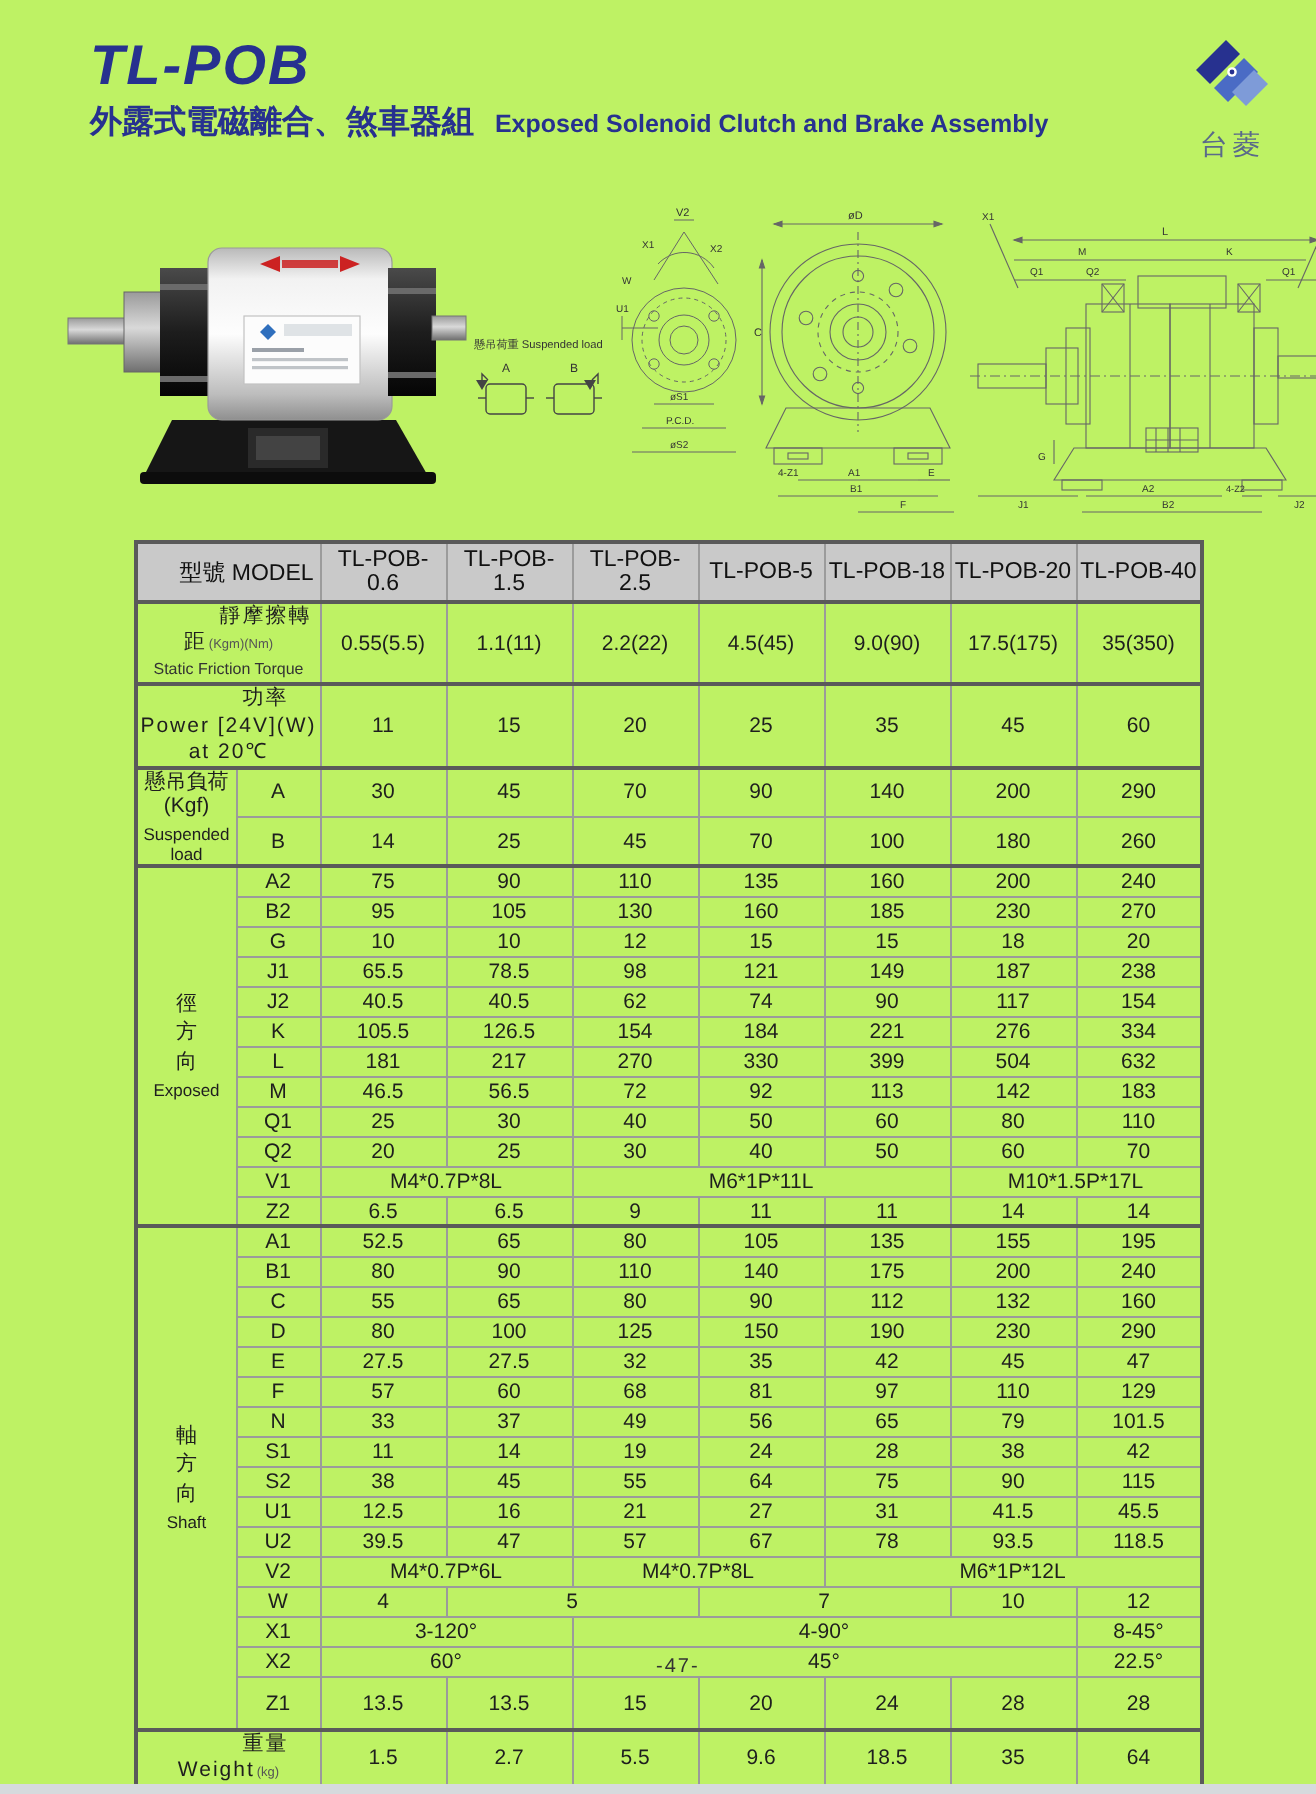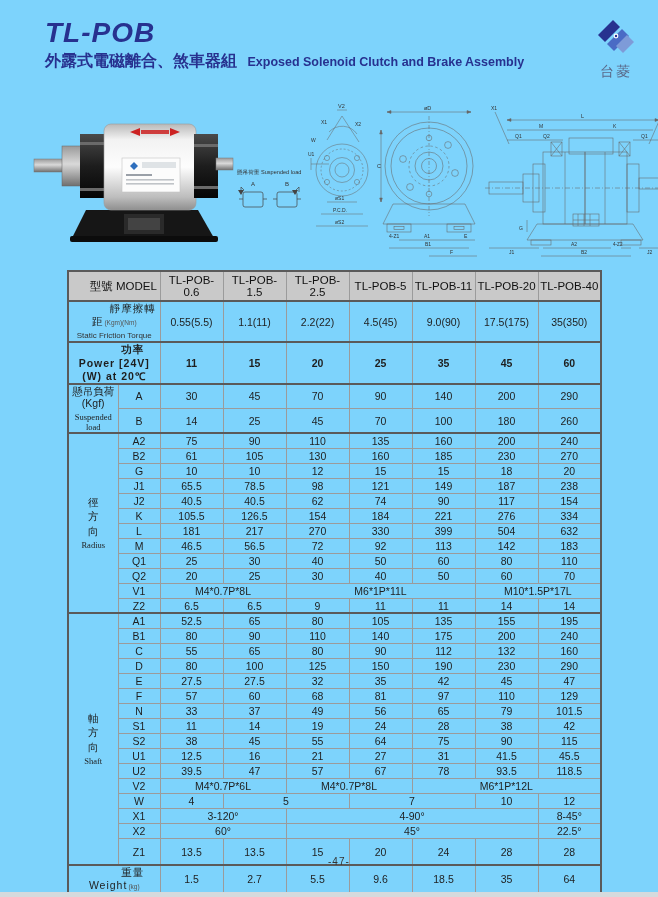--- a/index.html
+++ b/index.html
@@ -1,16 +1,16 @@
 <!DOCTYPE html>
 <html><head>
 <meta charset="utf-8">
 <style>
   html,body{margin:0;padding:0;background:#fff;}
-  .page{position:relative;width:658px;height:897px;background:#7dd3fc;overflow:hidden;
+  .page{position:relative;width:658px;height:897px;background:#bef264;overflow:hidden;
         font-family:"Liberation Sans",sans-serif;color:#222;}
   
   .doc-header{position:absolute;top:18px;left:45px;}
   .doc-title{font-size:28px;font-weight:bold;font-style:italic;color:#27318f;letter-spacing:1px;line-height:1.05;}
   .doc-sub{margin-top:4px;white-space:nowrap;}
   .doc-sub .zh{font-size:16px;font-weight:bold;color:#27318f;}
   .doc-sub .en{font-size:12.5px;font-weight:bold;color:#27318f;margin-left:6px;}
   .logo{position:absolute;top:16px;left:588px;width:56px;text-align:center;}
   .logo .logo-txt{font-size:14px;color:#5a6a8a;margin-top:1px;letter-spacing:2px;}
   
@@ -22,25 +22,25 @@
   table.spec td{border:1px solid #9b9b9b;text-align:center;vertical-align:middle;
                 font-size:10.5px;color:#1e1e1e;padding:0 1px;overflow:hidden;}
   table.spec tr.hdr td{background:#c9c9c9;height:28px;font-size:11.5px;color:#111;}
   table.spec td.model-h{font-size:13px;padding-left:19px;}
   table.spec tr.sec-top td{border-top:2px solid #5a5a5a;}
   td.lbl{font-size:9px;text-align:center;color:#333;line-height:1.25;}
   td.lbl .lz{letter-spacing:1px;padding-left:37px;}
   td.lbl .lu{font-size:6.5px;color:#555;margin-left:1px;}
   td.lbl .le{font-size:8px;color:#333;}
   td.glbl{font-size:9px;color:#333;line-height:1.2;}
-  td.glbl .ve{font-size:8.5px;margin-top:2px;font-family:Liberation Serif, serif;}
+  td.glbl .ve{font-size:8.5px;margin-top:2px;}
   td.glbl.vert div{line-height:1.35;}
   td.rkey{font-size:10.5px;}
   
-  .pageno{position:absolute;left:328px;top:856px;font-size:10px;color:#333;letter-spacing:1px;}
+  .pageno{position:absolute;left:328px;top:828px;font-size:10px;color:#333;letter-spacing:1px;}
   .note{position:absolute;left:392px;top:851px;width:262px;}
   .note .nzh{font-size:8px;font-weight:bold;color:#333;white-space:nowrap;}
   .note .nen{font-size:6.3px;color:#444;white-space:nowrap;}
   .bottom-bar{position:absolute;left:0;bottom:0;width:658px;height:5px;background:#d6dadd;}
   svg text{font-family:"Liberation Sans",sans-serif;}
 </style>
 </head>
 <body>
 
 <div class="page">
@@ -278,35 +278,35 @@
         <col style="width:63px">
         <col style="width:63px">
     </colgroup>
     <tbody id="spec-body">
         <tr class="hdr" style="height: 28px;">
           <td colspan="2" class="model-h">型號 MODEL</td>
           <td>TL-POB-0.6</td>
           <td>TL-POB-1.5</td>
           <td>TL-POB-2.5</td>
           <td>TL-POB-5</td>
-          <td>TL-POB-11</td>
+          <td>TL-POB-18</td>
           <td>TL-POB-20</td>
           <td>TL-POB-40</td>
         </tr>
         <tr class="sec-top" style="height: 34px;">
           <td colspan="2" class="lbl"><span class="lz">靜摩擦轉距</span><span class="lu">(Kgm)(Nm)</span><br><span class="le">Static Friction Torque</span></td>
           <td>0.55(5.5)</td>
           <td>1.1(11)</td>
           <td>2.2(22)</td>
           <td>4.5(45)</td>
           <td>9.0(90)</td>
           <td>17.5(175)</td>
           <td>35(350)</td>
         </tr>
-        <tr class="sec-top" style="height: 30px; font-weight: bold;">
+        <tr class="sec-top" style="height: 30px;">
           <td colspan="2" class="lbl"><span class="lz">功率 Power [24V](W) at 20℃</span></td>
           <td>11</td>
           <td>15</td>
           <td>20</td>
           <td>25</td>
           <td>35</td>
           <td>45</td>
           <td>60</td>
         </tr>
         <tr class="sec-top" style="height: 15px;">
@@ -332,34 +332,34 @@
           <td>70</td>
           <td>100</td>
           <td>180</td>
           <td>260</td>
         </tr>
         <tr class="sec-top" style="height: 15px;">
           <td rowspan="12" class="glbl vert">
             <div>徑</div>
             <div>方</div>
             <div>向</div>
-            <div class="ve">Radius</div>
+            <div class="ve">Exposed</div>
           </td>
           <td class="rkey">A2</td>
           <td>75</td>
           <td>90</td>
           <td>110</td>
           <td>135</td>
           <td>160</td>
           <td>200</td>
           <td>240</td>
         </tr>
         <tr style="height: 15px;">
           <td class="rkey">B2</td>
-          <td>61</td>
+          <td>95</td>
           <td>105</td>
           <td>130</td>
           <td>160</td>
           <td>185</td>
           <td>230</td>
           <td>270</td>
         </tr>
         <tr style="height: 15px;">
           <td class="rkey">G</td>
           <td>10</td>

